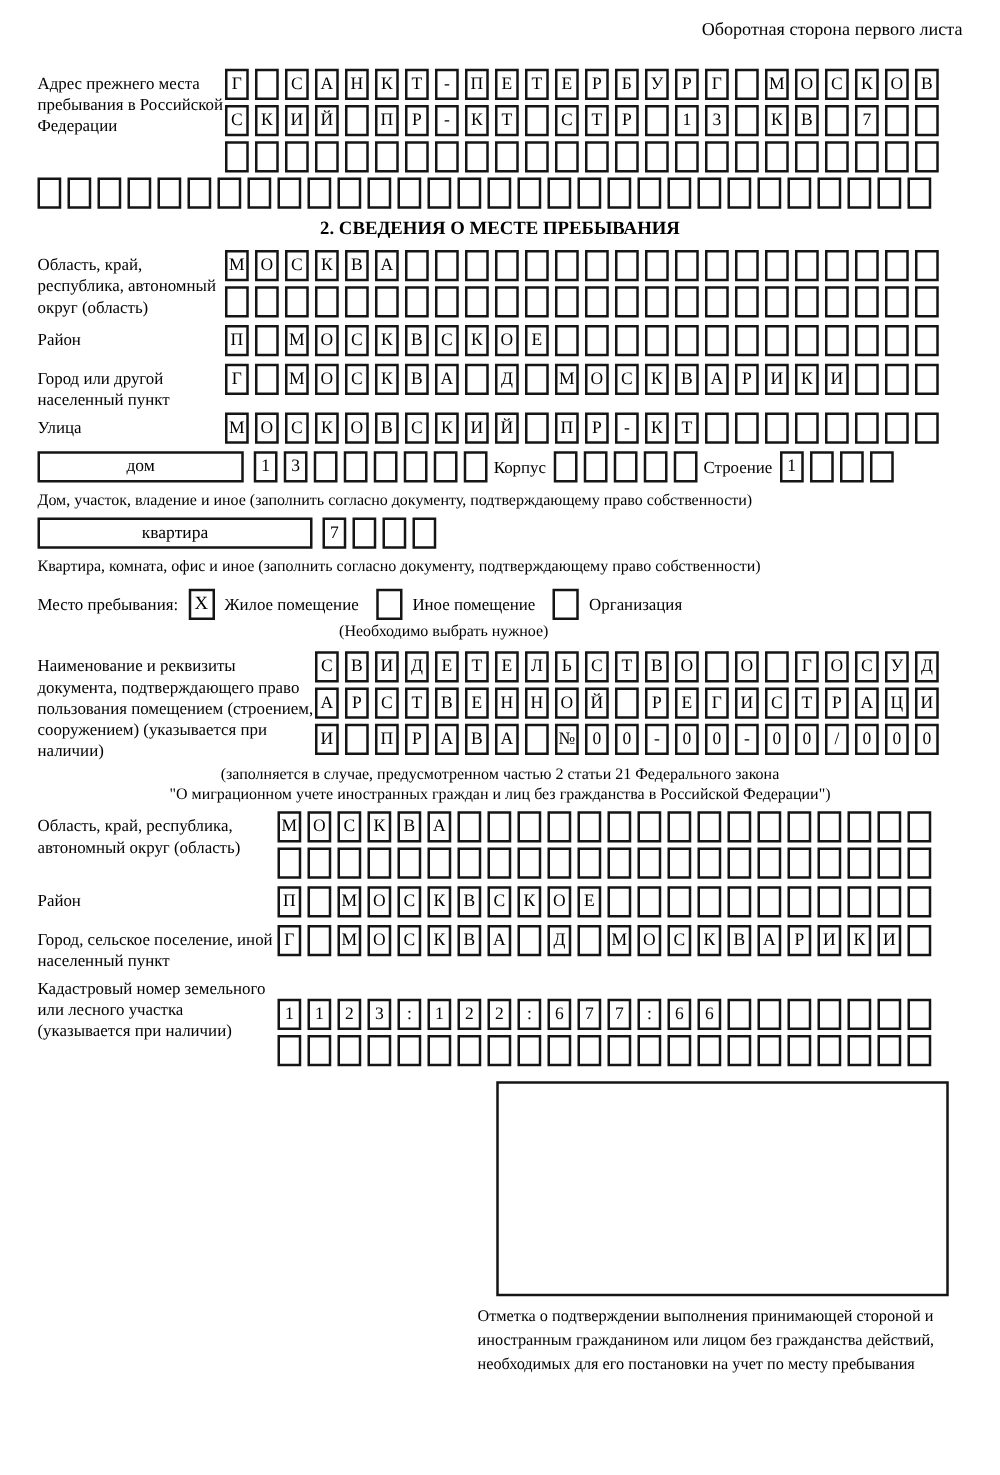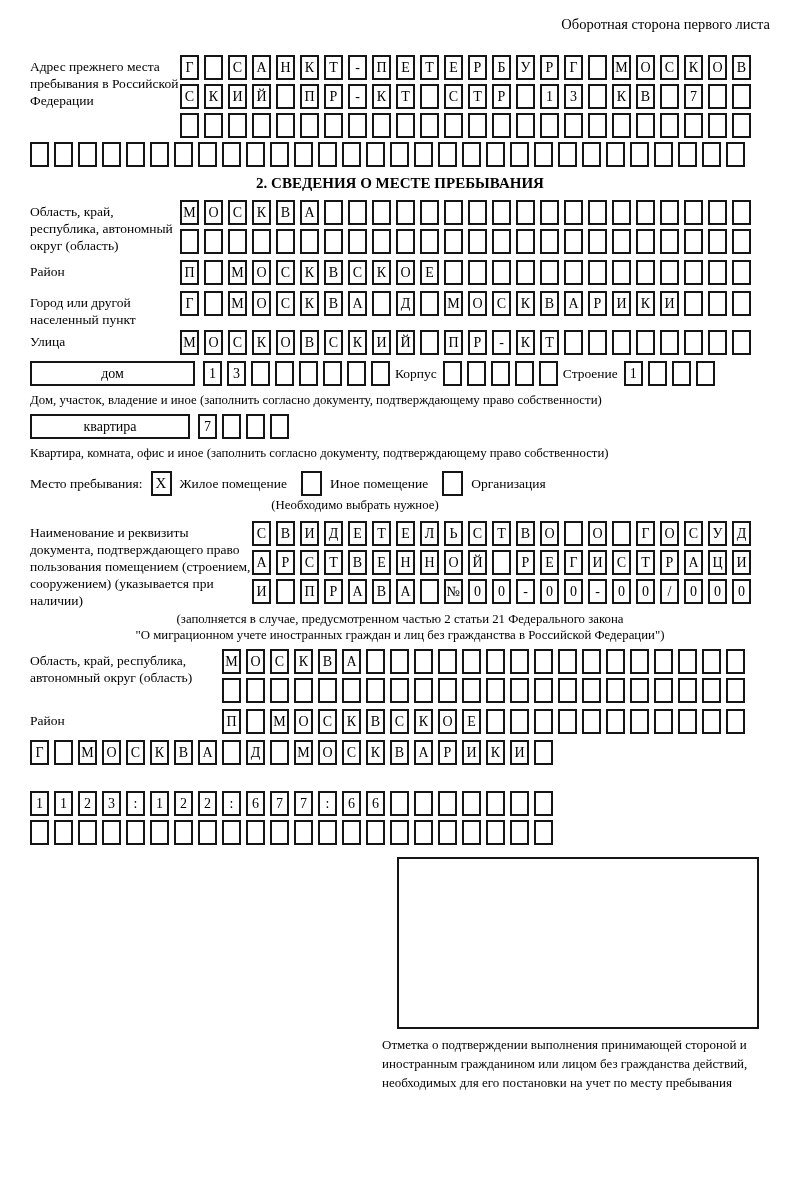--- a/index.html
+++ b/index.html
@@ -26,21 +26,21 @@
 
   .caption{font-size:12.8px;line-height:16px;}
   .caption.center{text-align:center;}
   .section-title{text-align:center;font-weight:bold;font-size:15px;margin:6px 0 8px 0;}
   .sub-title{text-align:center;font-weight:bold;font-size:14.5px;margin:14px 0 8px 0;}
 
   .widebox{display:inline-block;box-sizing:border-box;border:2px solid #151515;
         height:25px;text-align:center;font-size:14px;line-height:21px;
         vertical-align:top;margin-right:8px;}
   .box-dom{width:165px;}
-  .box-kv{width:160px;}
+  .box-kv{width:220px;}
   .inline-lbl{display:inline-block;font-size:13.5px;line-height:25px;
         vertical-align:top;margin-right:6px;}
 
   .stay-row{display:flex;align-items:center;font-size:13.5px;margin:10px 0 2px 0;}
   .stay-row .opt-label{margin:0 14px 0 8px;}
   .choose-note{text-align:center;font-size:12.8px;margin:0 90px 8px 0;}
 
   .mb2{margin-bottom:2px;} .mb6{margin-bottom:6px;}
   .mt6{margin-top:6px;}
 
@@ -131,24 +131,26 @@
       <div class="cells"><span class="cell"></span><span class="cell"></span><span class="cell"></span><span class="cell"></span><span class="cell"></span><span class="cell"></span><span class="cell"></span><span class="cell"></span><span class="cell"></span><span class="cell"></span><span class="cell"></span><span class="cell"></span><span class="cell"></span><span class="cell"></span><span class="cell"></span><span class="cell"></span><span class="cell"></span><span class="cell"></span><span class="cell"></span><span class="cell"></span><span class="cell"></span><span class="cell"></span></div>
     </div>
   </div>
 
   <div class="flexrow mb2">
     <div class="lbl lbl-192">Район</div>
     <div class="cells"><span class="cell">П</span><span class="cell"></span><span class="cell">М</span><span class="cell">О</span><span class="cell">С</span><span class="cell">К</span><span class="cell">В</span><span class="cell">С</span><span class="cell">К</span><span class="cell">О</span><span class="cell">Е</span><span class="cell"></span><span class="cell"></span><span class="cell"></span><span class="cell"></span><span class="cell"></span><span class="cell"></span><span class="cell"></span><span class="cell"></span><span class="cell"></span><span class="cell"></span><span class="cell"></span></div>
   </div>
 
   <div class="flexrow mb2">
+    <div class="lbl lbl-192">Город, сельское поселение, иной населенный пункт</div>
     <div class="cells"><span class="cell">Г</span><span class="cell"></span><span class="cell">М</span><span class="cell">О</span><span class="cell">С</span><span class="cell">К</span><span class="cell">В</span><span class="cell">А</span><span class="cell"></span><span class="cell">Д</span><span class="cell"></span><span class="cell">М</span><span class="cell">О</span><span class="cell">С</span><span class="cell">К</span><span class="cell">В</span><span class="cell">А</span><span class="cell">Р</span><span class="cell">И</span><span class="cell">К</span><span class="cell">И</span><span class="cell"></span></div>
   </div>
 
   <div class="flexrow">
+    <div class="lbl lbl-192">Кадастровый номер земельного или лесного участка (указывается при наличии)</div>
     <div style="padding-top:20px;">
       <div class="cells"><span class="cell">1</span><span class="cell">1</span><span class="cell">2</span><span class="cell">3</span><span class="cell">:</span><span class="cell">1</span><span class="cell">2</span><span class="cell">2</span><span class="cell">:</span><span class="cell">6</span><span class="cell">7</span><span class="cell">7</span><span class="cell">:</span><span class="cell">6</span><span class="cell">6</span><span class="cell"></span><span class="cell"></span><span class="cell"></span><span class="cell"></span><span class="cell"></span><span class="cell"></span><span class="cell"></span></div>
       <div class="cells"><span class="cell"></span><span class="cell"></span><span class="cell"></span><span class="cell"></span><span class="cell"></span><span class="cell"></span><span class="cell"></span><span class="cell"></span><span class="cell"></span><span class="cell"></span><span class="cell"></span><span class="cell"></span><span class="cell"></span><span class="cell"></span><span class="cell"></span><span class="cell"></span><span class="cell"></span><span class="cell"></span><span class="cell"></span><span class="cell"></span><span class="cell"></span><span class="cell"></span></div>
     </div>
   </div>
 
   <div class="stamp-box"></div>
   <div class="stamp-caption">Отметка о подтверждении выполнения принимающей стороной и иностранным гражданином или лицом без гражданства действий, необходимых для его постановки на учет по месту пребывания</div>
 
 </div>

